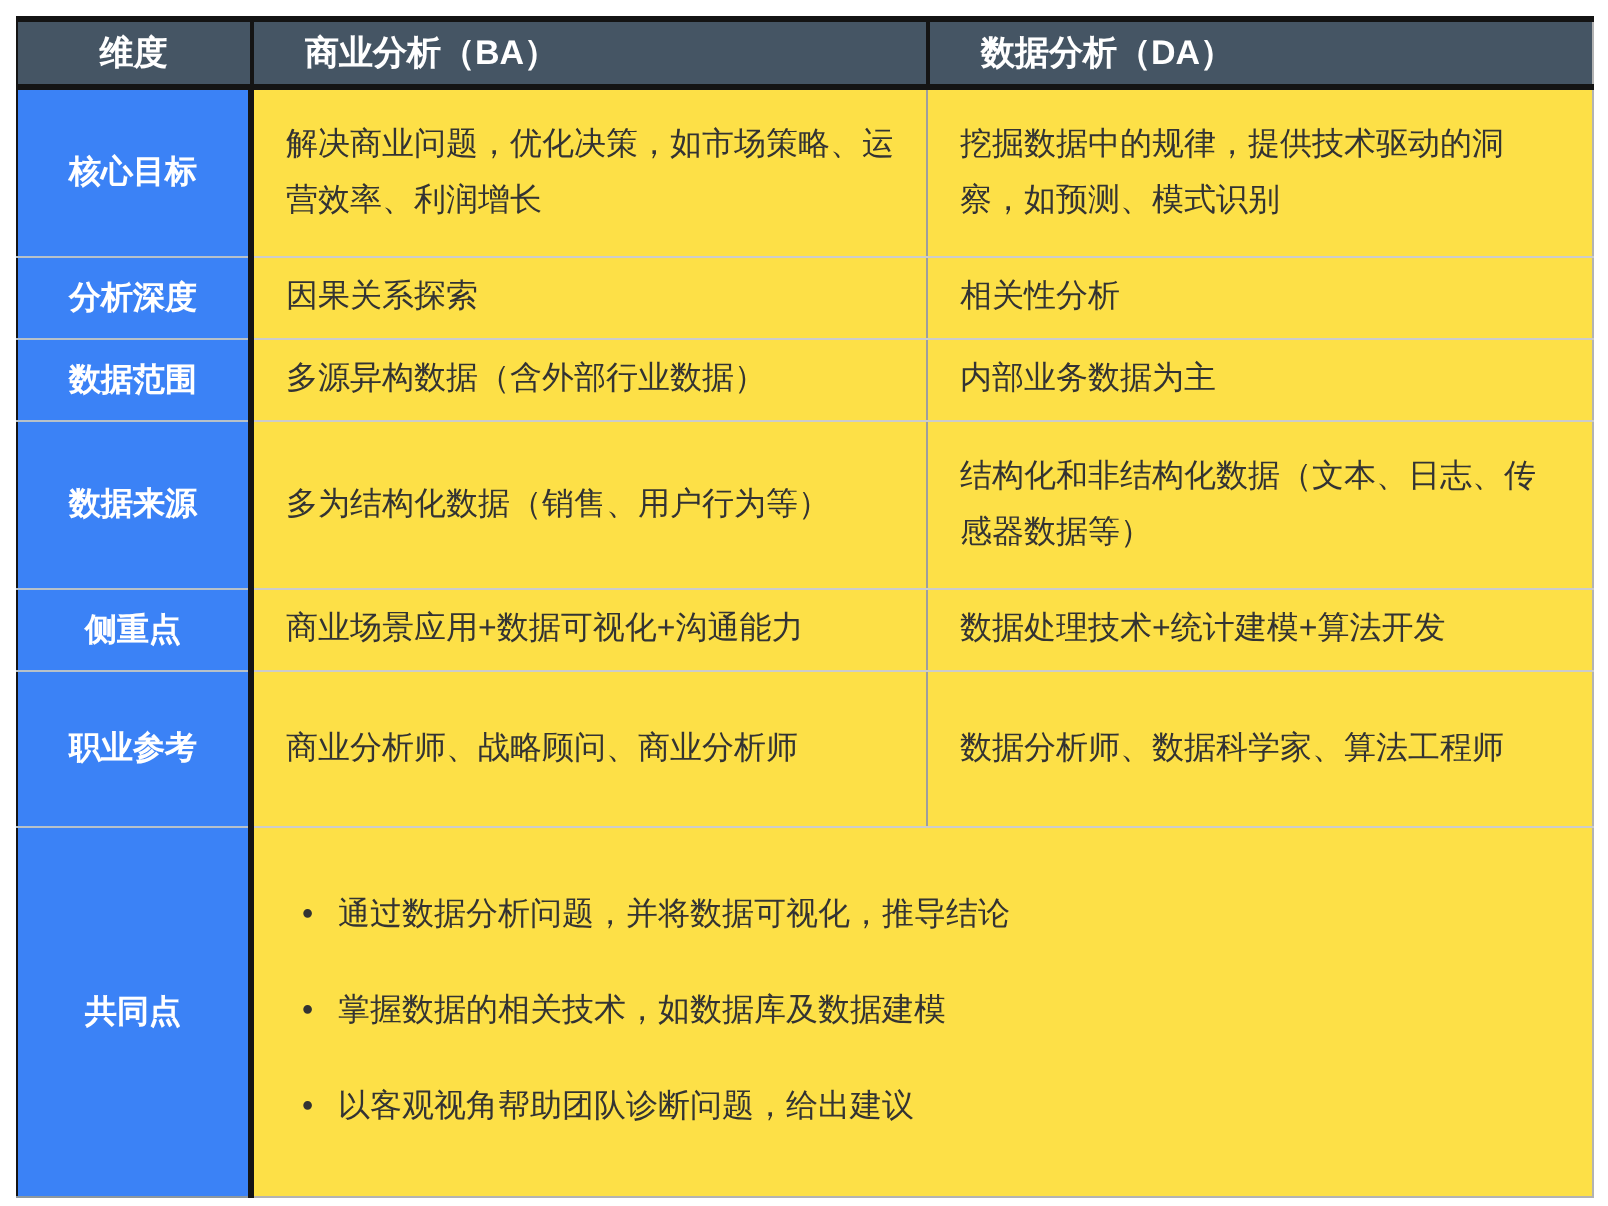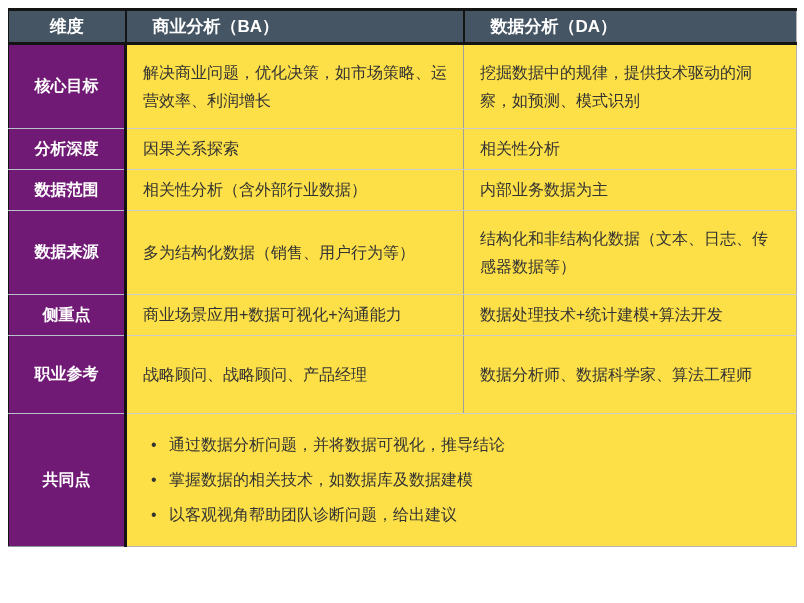--- a/index.html
+++ b/index.html
@@ -37,21 +37,21 @@
     border-bottom: 3px solid #141414;
     vertical-align: middle;
     padding: 0;
   }
   thead th.dim-h { text-align: center; }
   thead th.col-h { text-align: left; padding-left: 26px; }
   thead th + th { border-left: 2px solid #141414; }
 
   
   tbody th.rowlabel {
-    background: #701a75;
+    background: #3b82f6;
     color: #ffffff;
     font-size: 16px;
     font-weight: bold;
     text-align: center;
     vertical-align: middle;
     border-right: 3px solid #141414;
     border-bottom: 1px solid #b7c1c8;
     padding: 0 4px;
   }
   tbody tr:last-child th.rowlabel { border-bottom: 1px solid #8d979e; }
@@ -82,21 +82,21 @@
   td.common-cell { padding: 10px 16px 10px 24px; }
   ul.bullets {
     margin: 0;
     padding: 0;
     list-style: none;
   }
   ul.bullets li {
     position: relative;
     padding-left: 18px;
     line-height: 28px;
-    margin: 7px 0;
+    margin: 20px 0;
   }
   ul.bullets li::before {
     content: "•";
     position: absolute;
     left: 0;
     top: 0;
     color: #333333;
   }
 </style>
 </head>
@@ -122,36 +122,36 @@
         <td class="mid">解决商业问题，优化决策，如市场策略、运营效率、利润增长</td>
         <td>挖掘数据中的规律，提供技术驱动的洞察，如预测、模式识别</td>
       </tr>
       <tr class="h35">
         <th class="rowlabel">分析深度</th>
         <td class="mid">因果关系探索</td>
         <td>相关性分析</td>
       </tr>
       <tr class="h35">
         <th class="rowlabel">数据范围</th>
-        <td class="mid">相关性分析（含外部行业数据）</td>
+        <td class="mid">多源异构数据（含外部行业数据）</td>
         <td>内部业务数据为主</td>
       </tr>
       <tr class="h84">
         <th class="rowlabel">数据来源</th>
         <td class="mid">多为结构化数据（销售、用户行为等）</td>
         <td>结构化和非结构化数据（文本、日志、传感器数据等）</td>
       </tr>
       <tr class="h36">
         <th class="rowlabel">侧重点</th>
         <td class="mid">商业场景应用+数据可视化+沟通能力</td>
         <td>数据处理技术+统计建模+算法开发</td>
       </tr>
       <tr class="h78">
         <th class="rowlabel">职业参考</th>
-        <td class="mid">战略顾问、战略顾问、产品经理</td>
+        <td class="mid">商业分析师、战略顾问、商业分析师</td>
         <td>数据分析师、数据科学家、算法工程师</td>
       </tr>
       <tr class="h118">
         <th class="rowlabel">共同点</th>
         <td class="common-cell" colspan="2">
           <ul class="bullets">
             <li>通过数据分析问题，并将数据可视化，推导结论</li>
             <li>掌握数据的相关技术，如数据库及数据建模</li>
             <li>以客观视角帮助团队诊断问题，给出建议</li>
           </ul>

